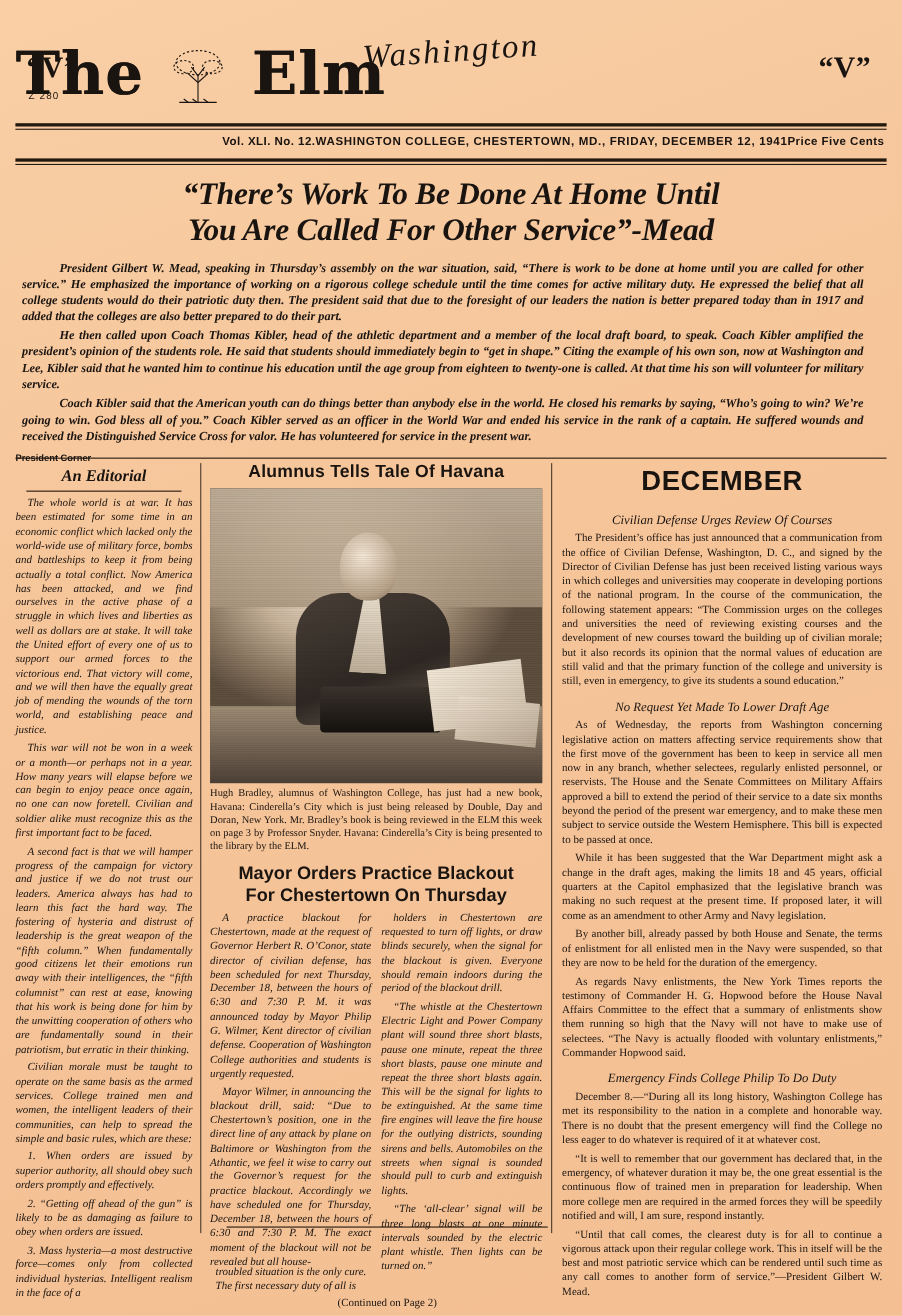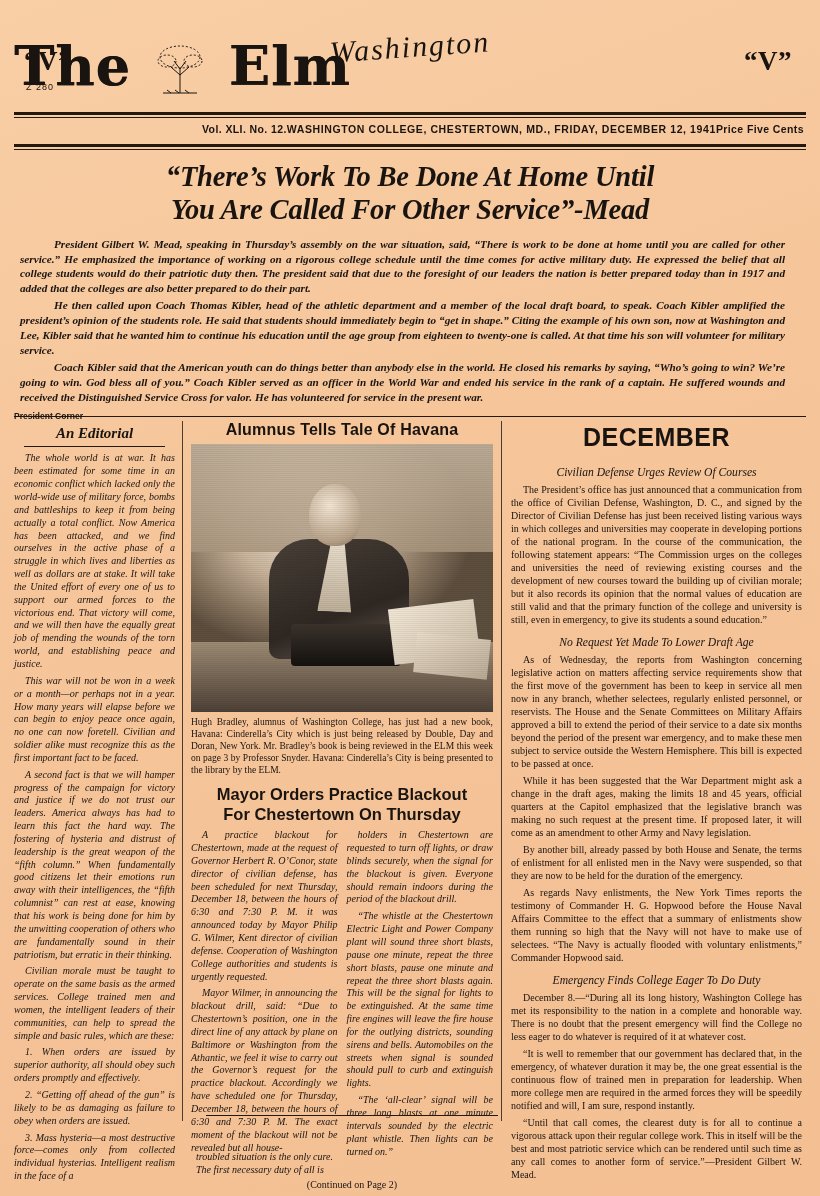--- a/index.html
+++ b/index.html
@@ -421,21 +421,21 @@
       </div>
 
       <div class="sub-head">No Request Yet Made To Lower Draft Age</div>
       <div class="right-text">
         <p>As of Wednesday, the reports from Washington concerning legislative action on matters affecting service requirements show that the first move of the government has been to keep in service all men now in any branch, whether selectees, regularly enlisted personnel, or reservists.  The House and the Senate Committees on Military Affairs approved a bill to extend the period of their service to a date six months beyond the period  of  the present war emergency, and to make these men subject to service outside the Western Hemisphere.   This bill is expected to be passed at once.</p>
         <p>While it has been suggested that the  War  Department might ask a change in the draft ages, making the limits 18 and 45 years, official quarters at the Capitol emphasized that  the legislative branch was making no such request at the  present time.  If proposed later, it will come as an amendment to other Army and Navy legislation.</p>
         <p>By another bill, already passed by both House and Senate, the terms of enlistment for all enlisted men in the Navy were suspended, so that they are now to be held for the duration of the emergency.</p>
         <p>As regards Navy enlistments, the New York Times reports the testimony of Commander H. G. Hopwood before the House Naval Affairs Committee to the effect that a summary of enlistments show them running so high that the Navy will not have to make use of selectees.  “The Navy is actually flooded with voluntary enlistments,” Commander Hopwood said.</p>
       </div>
 
-      <div class="sub-head">Emergency Finds College Eager To Do Duty</div>
+      <div class="sub-head">Emergency Finds College Philip To Do Duty</div>
       <div class="right-text">
         <p>December 8.—“During all its long history,  Washington College has met its responsibility to the nation in  a  complete and honorable way.   There is no doubt that the present emergency will find the College no less eager to do whatever is required of it at whatever cost.</p>
         <p>“It is well to remember that our government has declared that, in the emergency, of whatever duration it may be, the one great essential is the continuous flow of trained men in preparation for leadership.   When more college men are required in the armed forces they will be speedily notified and will,  I  am sure, respond instantly.</p>
         <p>“Until that call comes, the clearest duty is for all  to  continue a vigorous attack upon their regular college work.  This in itself will be the best and most patriotic service which can be rendered until such time as any call comes to another form  of service.”—President Gilbert W. Mead.</p>
       </div>
     </div>
   </div>
 
   <div style="position:absolute; left:196px; bottom:6px; width:312px;">
     <div class="dot-rule"></div>

